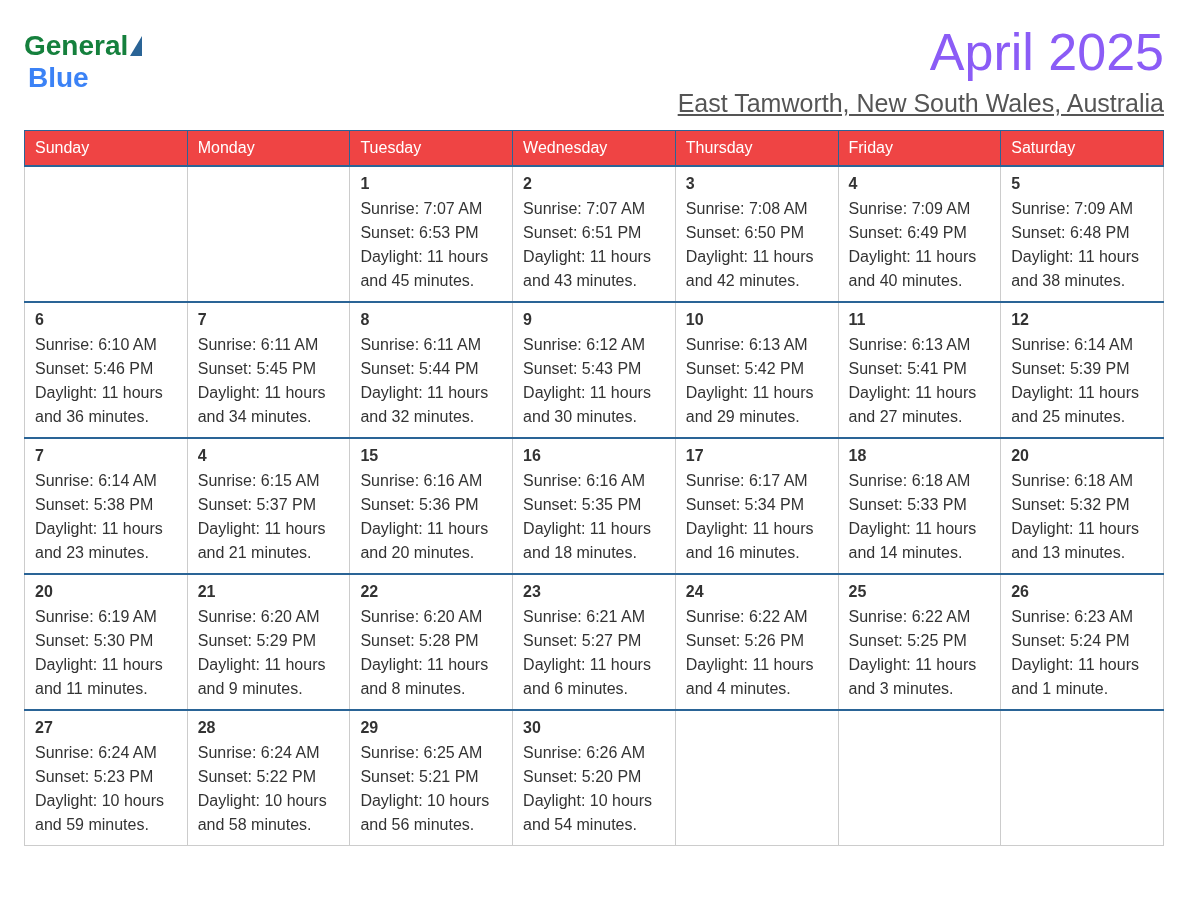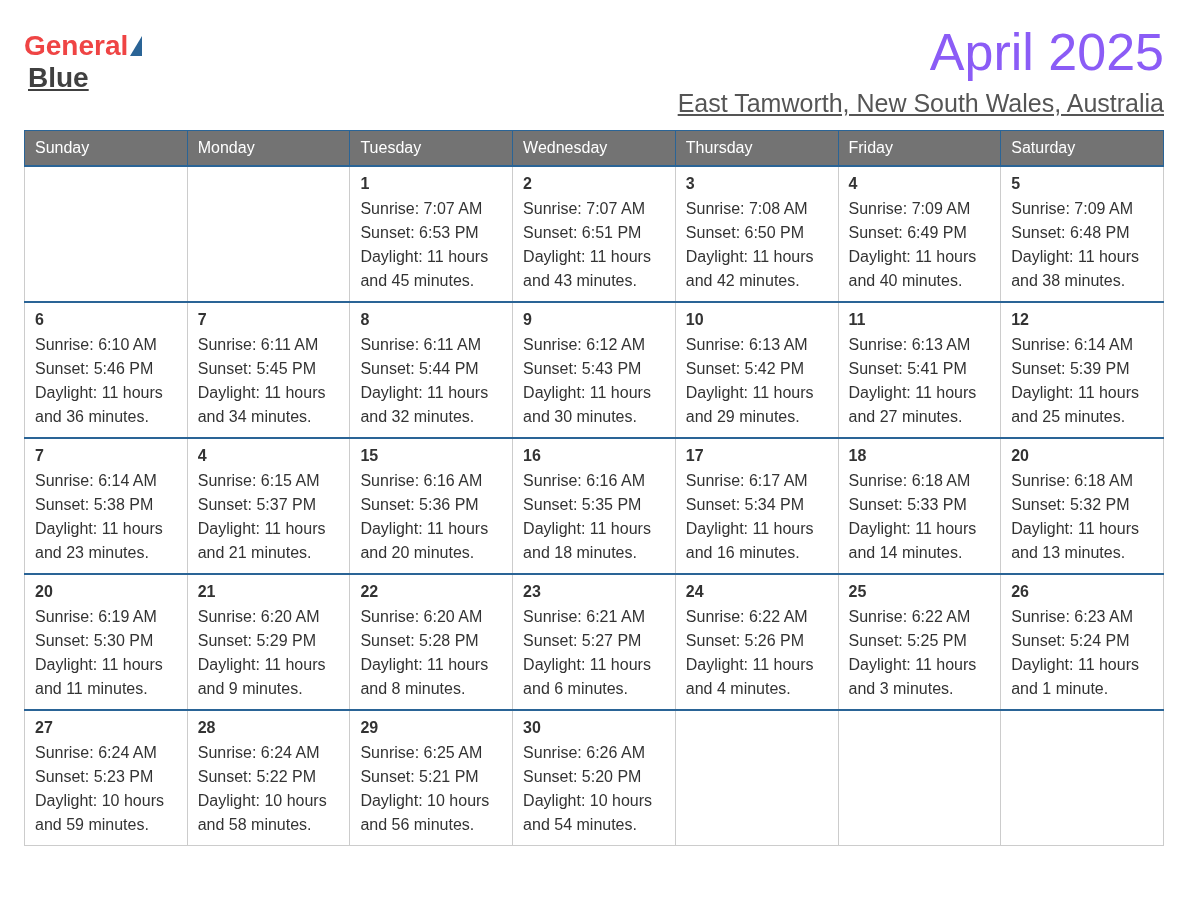--- a/index.html
+++ b/index.html
@@ -23,32 +23,32 @@
       padding-top: 8px;
     }
     .logo-text {
       display: flex;
       align-items: center;
       font-size: 28px;
       font-weight: bold;
       color: #333;
       line-height: 1;
     }
-    .logo-general { color: #ef4444; }
+    .logo-general { color: #15803d; }
     .logo-triangle {
       width: 0;
       height: 0;
       border-left: 12px solid transparent;
       border-right: 0px solid transparent;
       border-bottom: 20px solid #2a6496;
       margin: 0 2px;
       display: inline-block;
       vertical-align: middle;
     }
-    .logo-blue { color: #404040; text-decoration: underline; }
+    .logo-blue { color: #3b82f6; }
     .title-area {
       text-align: right;
     }
     .month-title {
       font-size: 52px;
       font-weight: normal;
       color: #8b5cf6;
       line-height: 1.1;
     }
     .location-title {
@@ -56,21 +56,21 @@
       color: #555;
       margin-top: 8px;
       text-decoration: underline;
     }
     .calendar {
       width: 100%;
       border-collapse: collapse;
       margin-top: 12px;
     }
     .calendar th {
-      background-color: #737373;
+      background-color: #ef4444;
       color: #fff;
       padding: 8px 10px;
       text-align: left;
       font-size: 16px;
       font-weight: normal;
       border: 1px solid #2a6496;
     }
     .calendar td {
       border: 1px solid #ccc;
       vertical-align: top;

